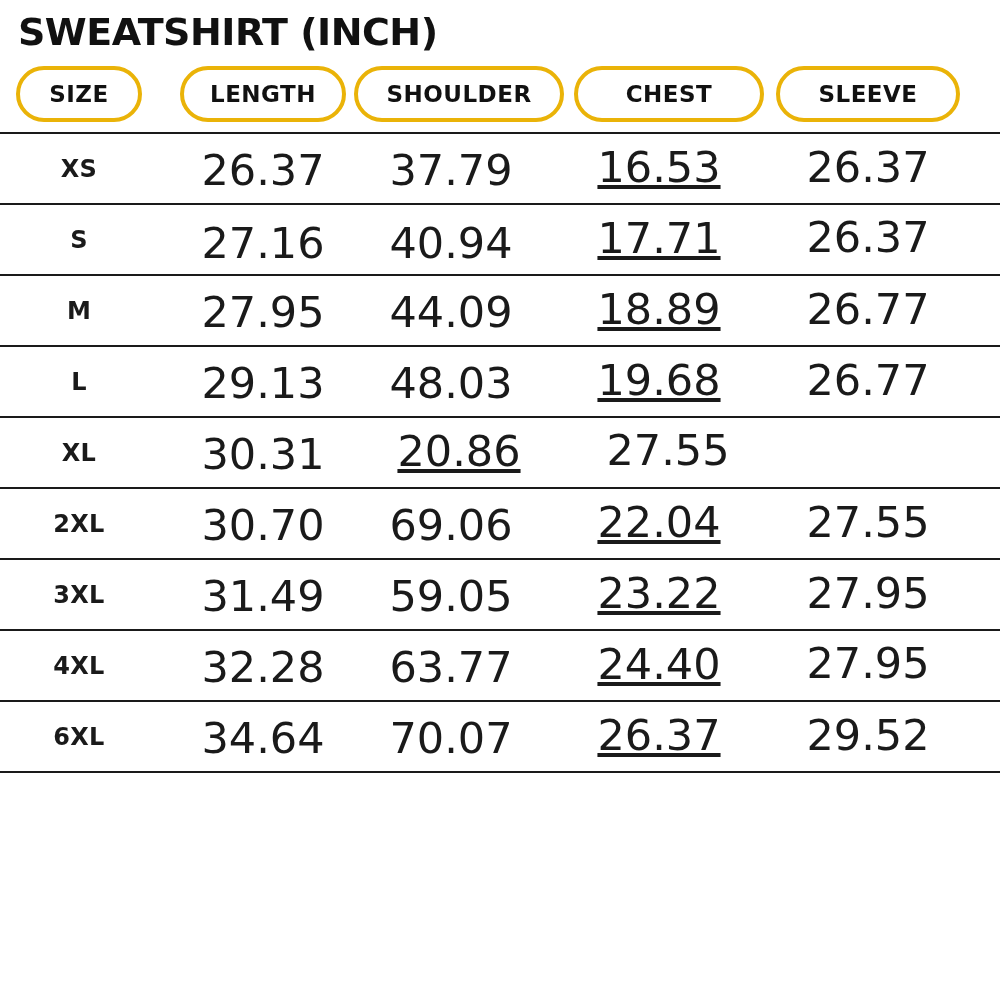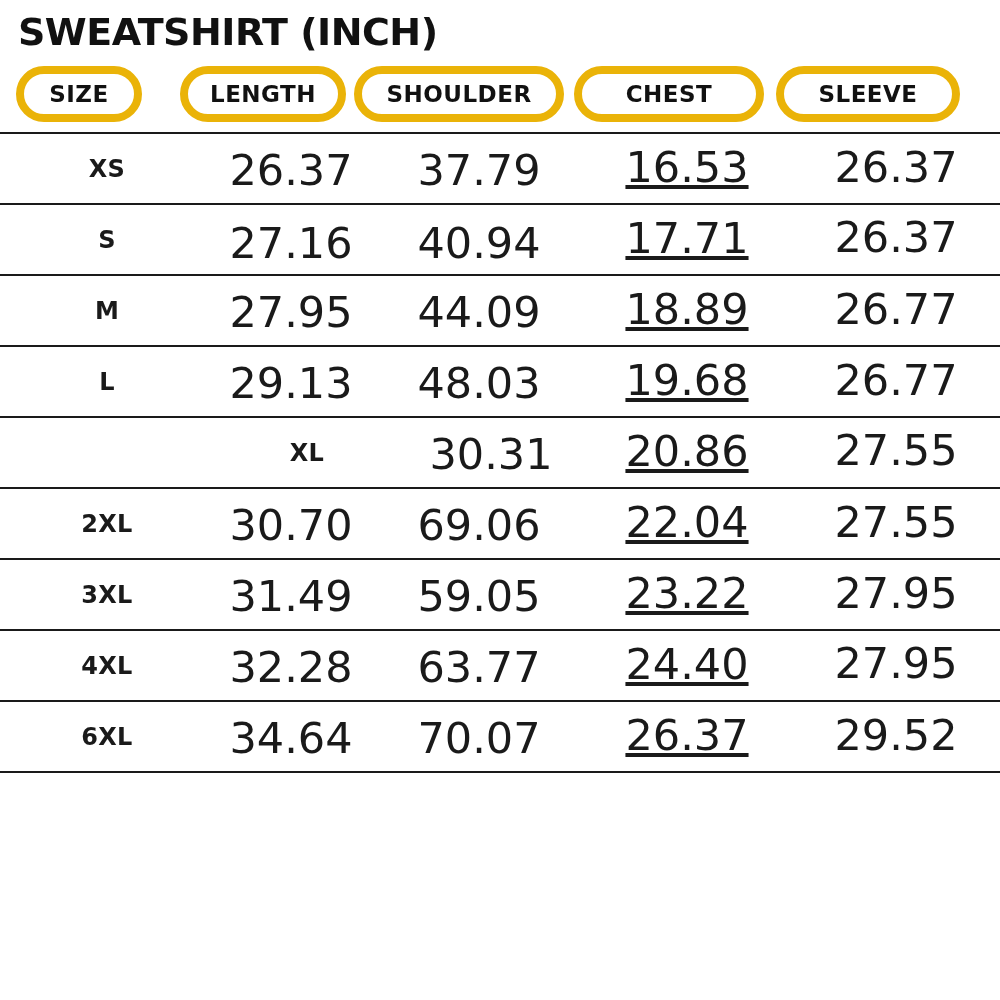--- a/index.html
+++ b/index.html
@@ -35,21 +35,21 @@
   }
 
   
   .head-row {
     display: flex;
     align-items: center;
     padding: 6px 12px 10px 12px;
     box-sizing: border-box;
   }
   .pill {
-    border: 8px solid #eab308;
+    border: 4px solid #eab308;
     border-radius: 999px;
     height: 56px;
     display: flex;
     align-items: center;
     justify-content: center;
     font-family: "DejaVu Sans", sans-serif;
     font-weight: 700;
     font-size: 23px;
     letter-spacing: 0.5px;
     color: #111111;
@@ -66,21 +66,20 @@
   .rows {
     border-top: 2px solid #1a1a1a;
   }
   .row {
     display: flex;
     align-items: center;
     height: 71px;
     border-bottom: 2px solid #1a1a1a;
     box-sizing: border-box;
     padding: 0 12px;
-    justify-content: flex-end;
   }
   .cell {
     font-family: "DejaVu Sans", sans-serif;
     color: #1a1a1a;
     display: flex;
     align-items: center;
     justify-content: center;
     box-sizing: border-box;
   }
   .cell.size {

